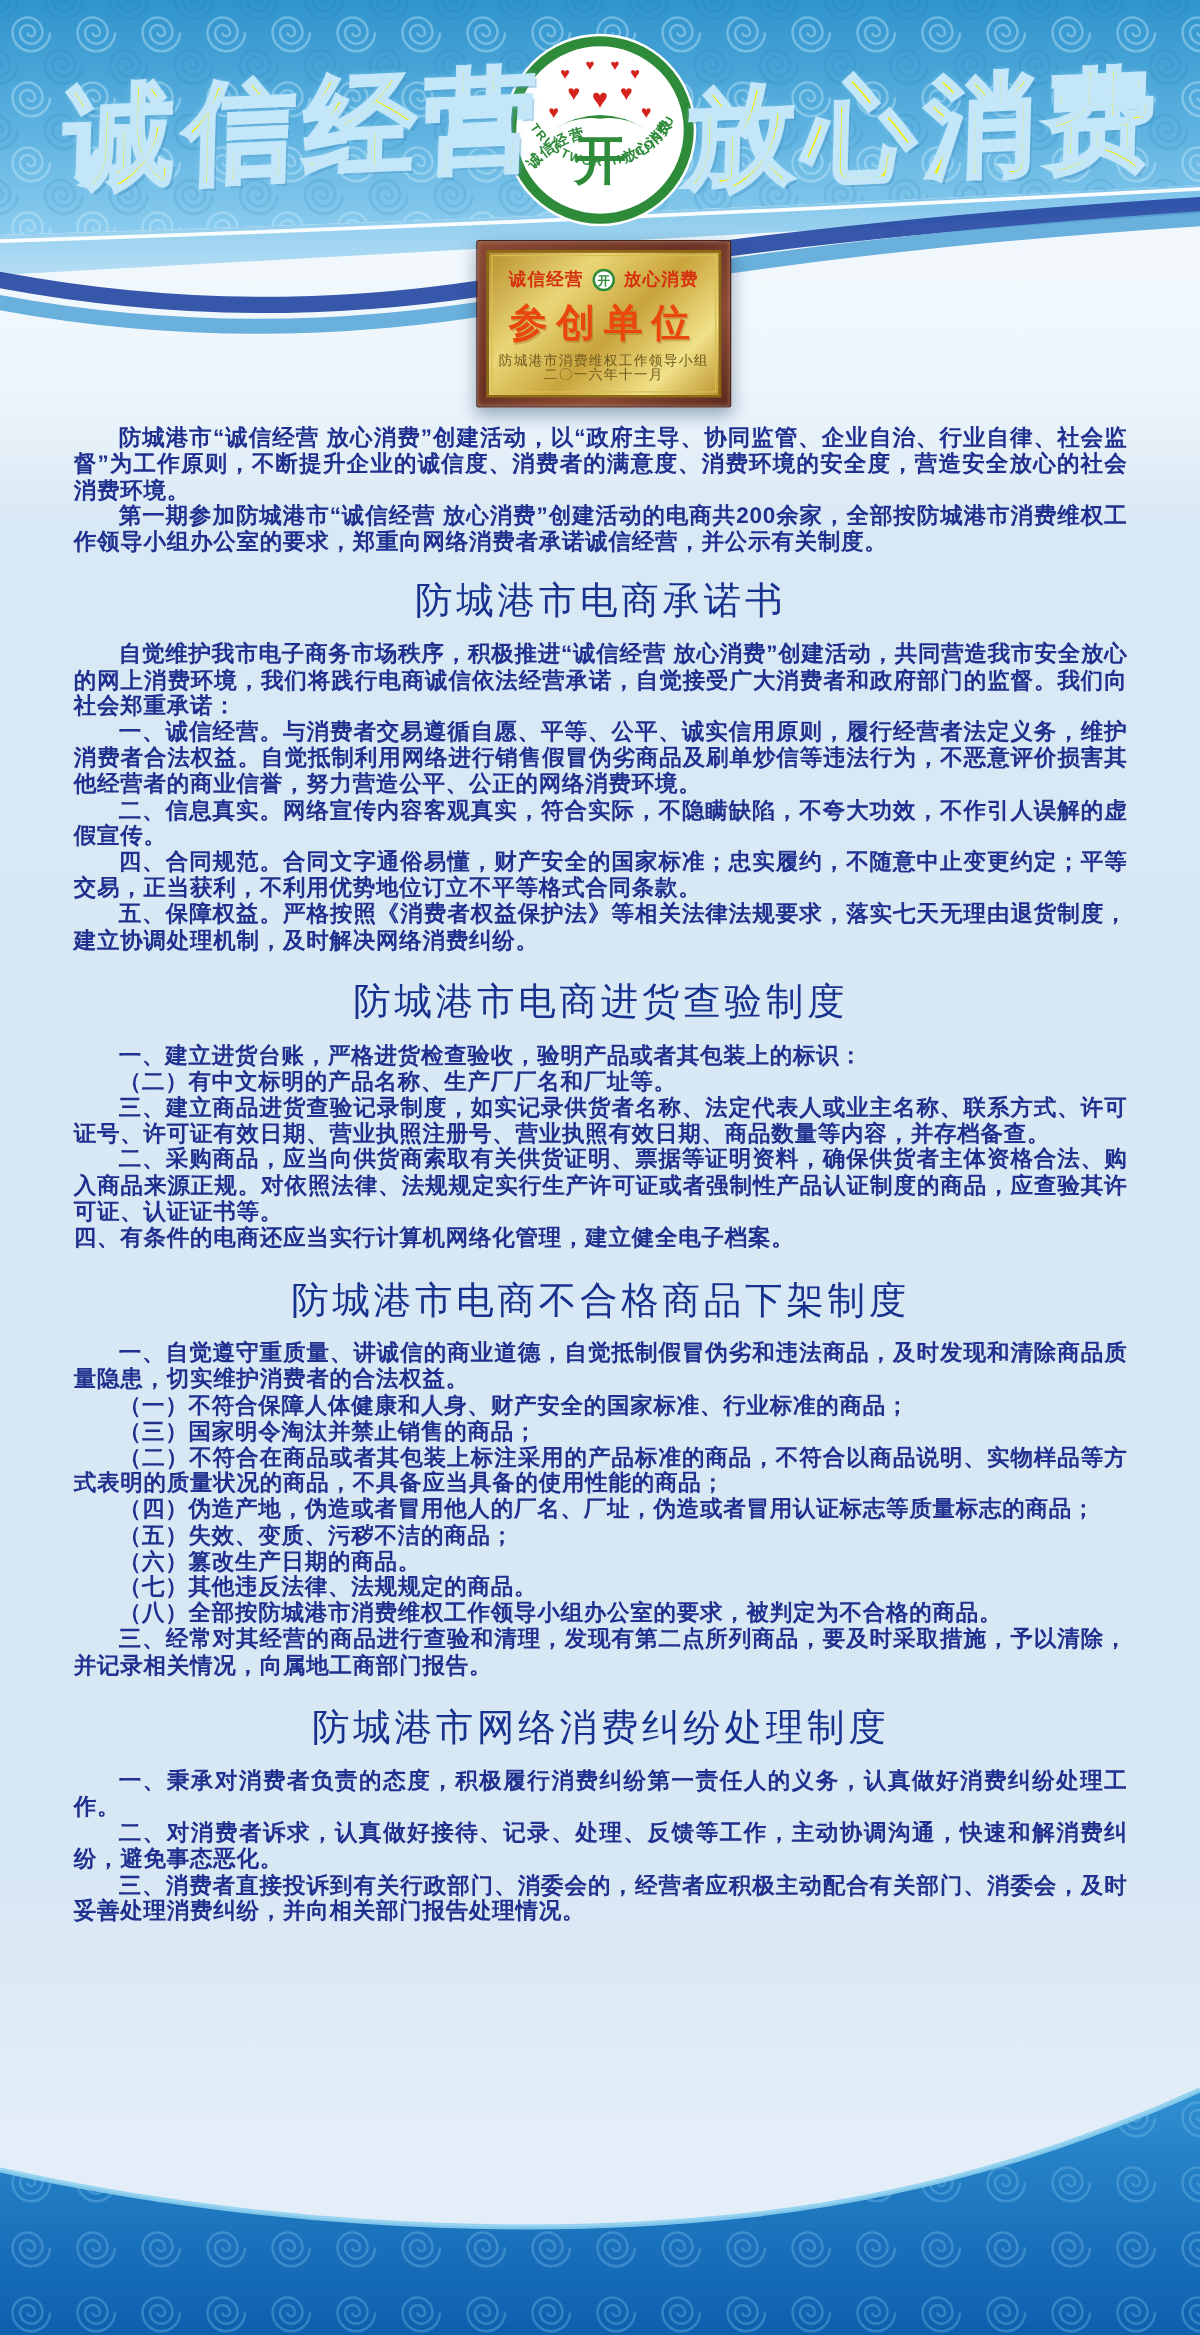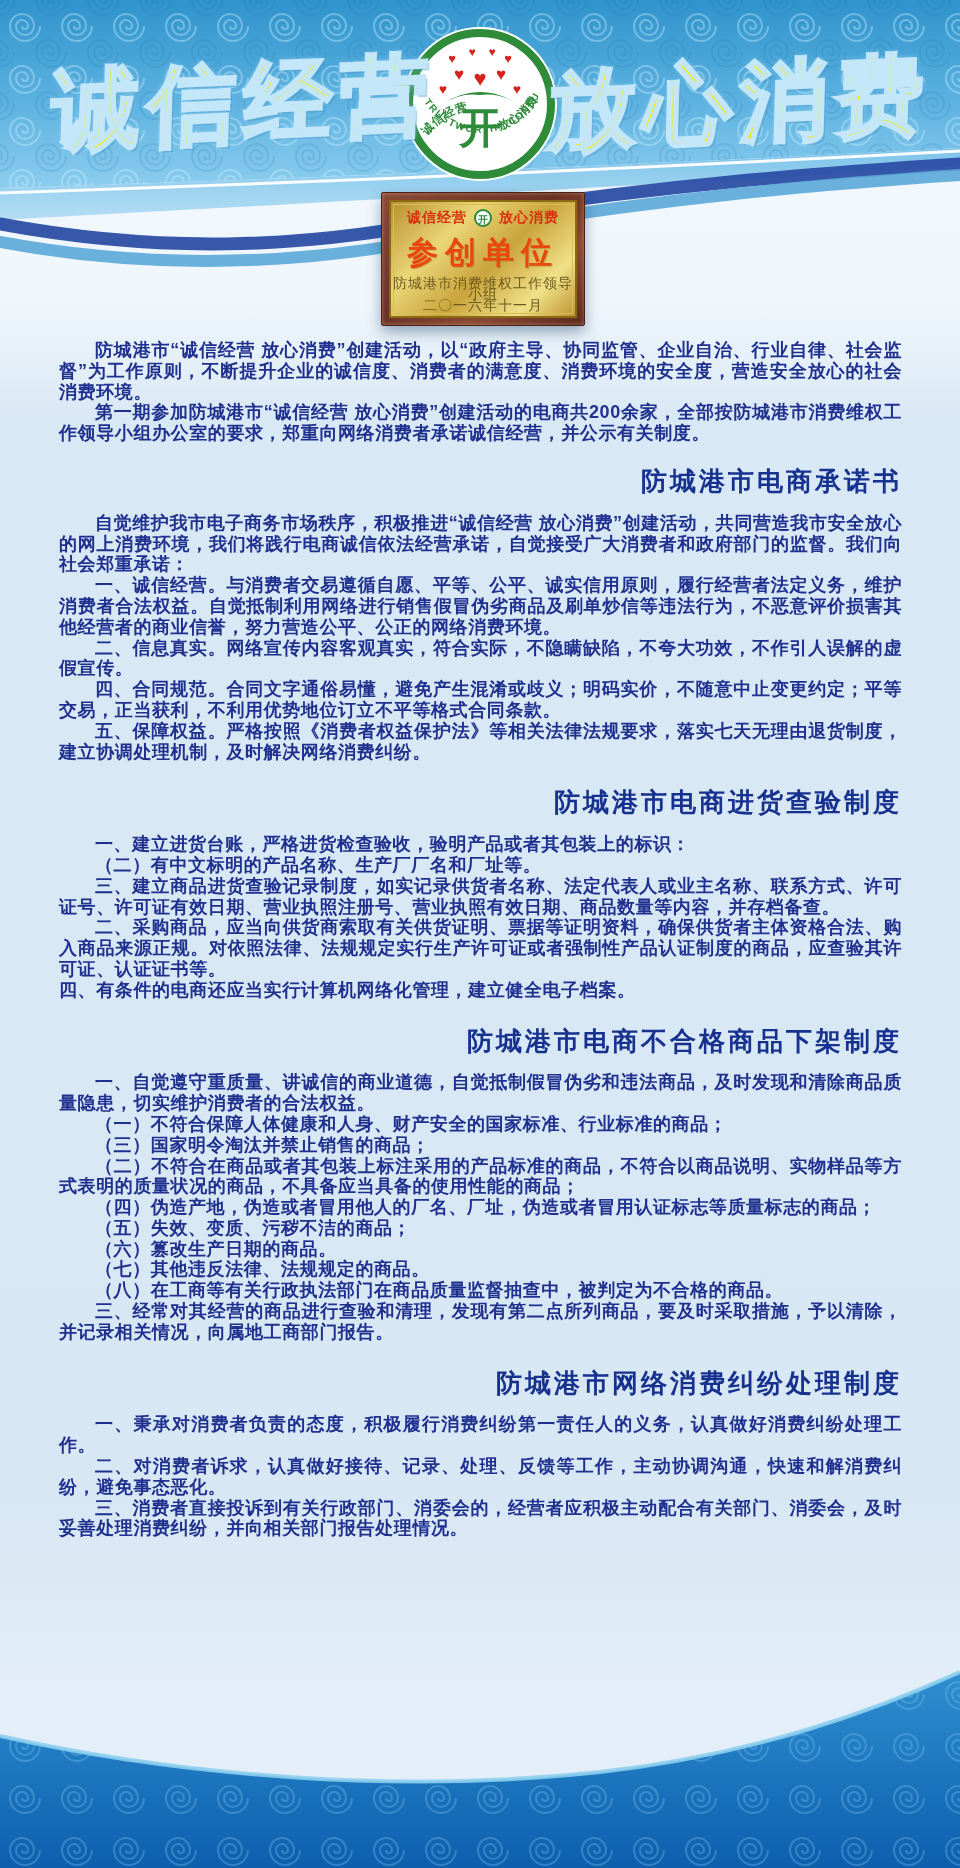--- a/index.html
+++ b/index.html
@@ -30,30 +30,30 @@
           background:linear-gradient(135deg,#b8902e,#ead677 30%,#c9a43c 55%,#f0e188 80%,#bd9430);
           border:2px solid #8a6b14;outline:1px solid #d9bd55;outline-offset:-5px;
           display:flex;flex-direction:column;align-items:center;justify-content:center;
           text-align:center;}
   .plaque-top{display:flex;align-items:center;gap:7px;margin-top:2px;}
   .plaque-top .ptxt{color:#d5310e;font-weight:bold;font-size:14px;letter-spacing:1px;}
   .plaque-logo{width:18px;height:18px;border-radius:50%;background:#fff;border:2px solid #2e8b3a;
           color:#2e8b3a;font-size:10px;font-weight:bold;line-height:18px;text-align:center;box-sizing:border-box;}
   .plaque-main{color:#ea470d;font-weight:bold;font-size:31px;letter-spacing:7px;margin:5px 0 4px;
           text-shadow:1px 1px 0 rgba(120,60,0,.25);}
-  .plaque-sub{color:#6d5a1e;font-size:14px;line-height:11px;letter-spacing:1px;}
+  .plaque-sub{color:#6d5a1e;font-size:11px;line-height:11px;letter-spacing:1px;}
 
   
   .content{position:absolute;left:59px;top:340px;width:843px;
            color:#1f308f;font-weight:bold;font-size:18px;line-height:20.8px;
            letter-spacing:.6px;text-align:justify;}
   .content p{margin:0;text-indent:2em;}
   .content p.flush{text-indent:0;}
-  h2.sec{color:#17318f;font-size:26px;text-align:right;letter-spacing:3px;
-         margin:30px 0 21px;font-weight:bold;text-indent:0;}
+  h2.sec{color:#17318f;font-size:30px;text-align:center;letter-spacing:3px;
+         margin:30px 0 21px;font-weight:normal;text-indent:0;}
   h2.first{margin-top:27px;}
 </style>
 </head>
 <body>
 
 <div class="poster">
 
   <svg id="hdr" class="layer" width="960" height="340" viewBox="0 0 960 340">
     <defs>
       <linearGradient id="hg" x1="0" y1="0" x2="0" y2="1">
@@ -139,40 +139,40 @@
 
   <div class="content">
 
     <p>防城港市“诚信经营 放心消费”创建活动，以“政府主导、协同监管、企业自治、行业自律、社会监督”为工作原则，不断提升企业的诚信度、消费者的满意度、消费环境的安全度，营造安全放心的社会消费环境。</p>
     <p>第一期参加防城港市“诚信经营 放心消费”创建活动的电商共200余家，全部按防城港市消费维权工作领导小组办公室的要求，郑重向网络消费者承诺诚信经营，并公示有关制度。</p>
 
     <h2 class="sec first">防城港市电商承诺书</h2>
     <p>自觉维护我市电子商务市场秩序，积极推进“诚信经营 放心消费”创建活动，共同营造我市安全放心的网上消费环境，我们将践行电商诚信依法经营承诺，自觉接受广大消费者和政府部门的监督。我们向社会郑重承诺：</p>
     <p>一、诚信经营。与消费者交易遵循自愿、平等、公平、诚实信用原则，履行经营者法定义务，维护消费者合法权益。自觉抵制利用网络进行销售假冒伪劣商品及刷单炒信等违法行为，不恶意评价损害其他经营者的商业信誉，努力营造公平、公正的网络消费环境。</p>
     <p>二、信息真实。网络宣传内容客观真实，符合实际，不隐瞒缺陷，不夸大功效，不作引人误解的虚假宣传。</p>
-    <p>四、合同规范。合同文字通俗易懂，避免产生混淆或歧义；明码实价，不随意中止变更约定；平等交易，正当获利，不利用优势地位订立不平等格式合同条款。</p>
+    <p>四、合同规范。合同文字通俗易懂，财产安全的国家标准；忠实履约，不随意中止变更约定；平等交易，正当获利，不利用优势地位订立不平等格式合同条款。</p>
     <p>五、保障权益。严格按照《消费者权益保护法》等相关法律法规要求，落实七天无理由退货制度，建立协调处理机制，及时解决网络消费纠纷。</p>
 
     <h2 class="sec">防城港市电商进货查验制度</h2>
     <p>一、建立进货台账，严格进货检查验收，验明产品或者其包装上的标识：</p>
     <p>（二）有中文标明的产品名称、生产厂厂名和厂址等。</p>
     <p>三、建立商品进货查验记录制度，如实记录供货者名称、法定代表人或业主名称、联系方式、许可证号、许可证有效日期、营业执照注册号、营业执照有效日期、商品数量等内容，并存档备查。</p>
     <p>二、采购商品，应当向供货商索取有关供货证明、票据等证明资料，确保供货者主体资格合法、购入商品来源正规。对依照法律、法规规定实行生产许可证或者强制性产品认证制度的商品，应查验其许可证、认证证书等。</p>
     <p class="flush">四、有条件的电商还应当实行计算机网络化管理，建立健全电子档案。</p>
 
     <h2 class="sec">防城港市电商不合格商品下架制度</h2>
     <p>一、自觉遵守重质量、讲诚信的商业道德，自觉抵制假冒伪劣和违法商品，及时发现和清除商品质量隐患，切实维护消费者的合法权益。</p>
     <p>（一）不符合保障人体健康和人身、财产安全的国家标准、行业标准的商品；</p>
     <p>（三）国家明令淘汰并禁止销售的商品；</p>
     <p>（二）不符合在商品或者其包装上标注采用的产品标准的商品，不符合以商品说明、实物样品等方式表明的质量状况的商品，不具备应当具备的使用性能的商品；</p>
     <p>（四）伪造产地，伪造或者冒用他人的厂名、厂址，伪造或者冒用认证标志等质量标志的商品；</p>
     <p>（五）失效、变质、污秽不洁的商品；</p>
     <p>（六）篡改生产日期的商品。</p>
     <p>（七）其他违反法律、法规规定的商品。</p>
-    <p>（八）在工商等有关行政执法部门在商品质量监督抽查中，被判定为不合格的商品。</p>
+    <p>（八）全部按防城港市消费维权工作领导小组办公室的要求，被判定为不合格的商品。</p>
     <p>三、经常对其经营的商品进行查验和清理，发现有第二点所列商品，要及时采取措施，予以清除，并记录相关情况，向属地工商部门报告。</p>
 
     <h2 class="sec">防城港市网络消费纠纷处理制度</h2>
     <p>一、秉承对消费者负责的态度，积极履行消费纠纷第一责任人的义务，认真做好消费纠纷处理工作。</p>
     <p>二、对消费者诉求，认真做好接待、记录、处理、反馈等工作，主动协调沟通，快速和解消费纠纷，避免事态恶化。</p>
     <p>三、消费者直接投诉到有关行政部门、消委会的，经营者应积极主动配合有关部门、消委会，及时妥善处理消费纠纷，并向相关部门报告处理情况。</p>
   </div>
 
   <svg id="ftr" class="layer" width="960" height="200" viewBox="0 0 960 200">
     <defs>

